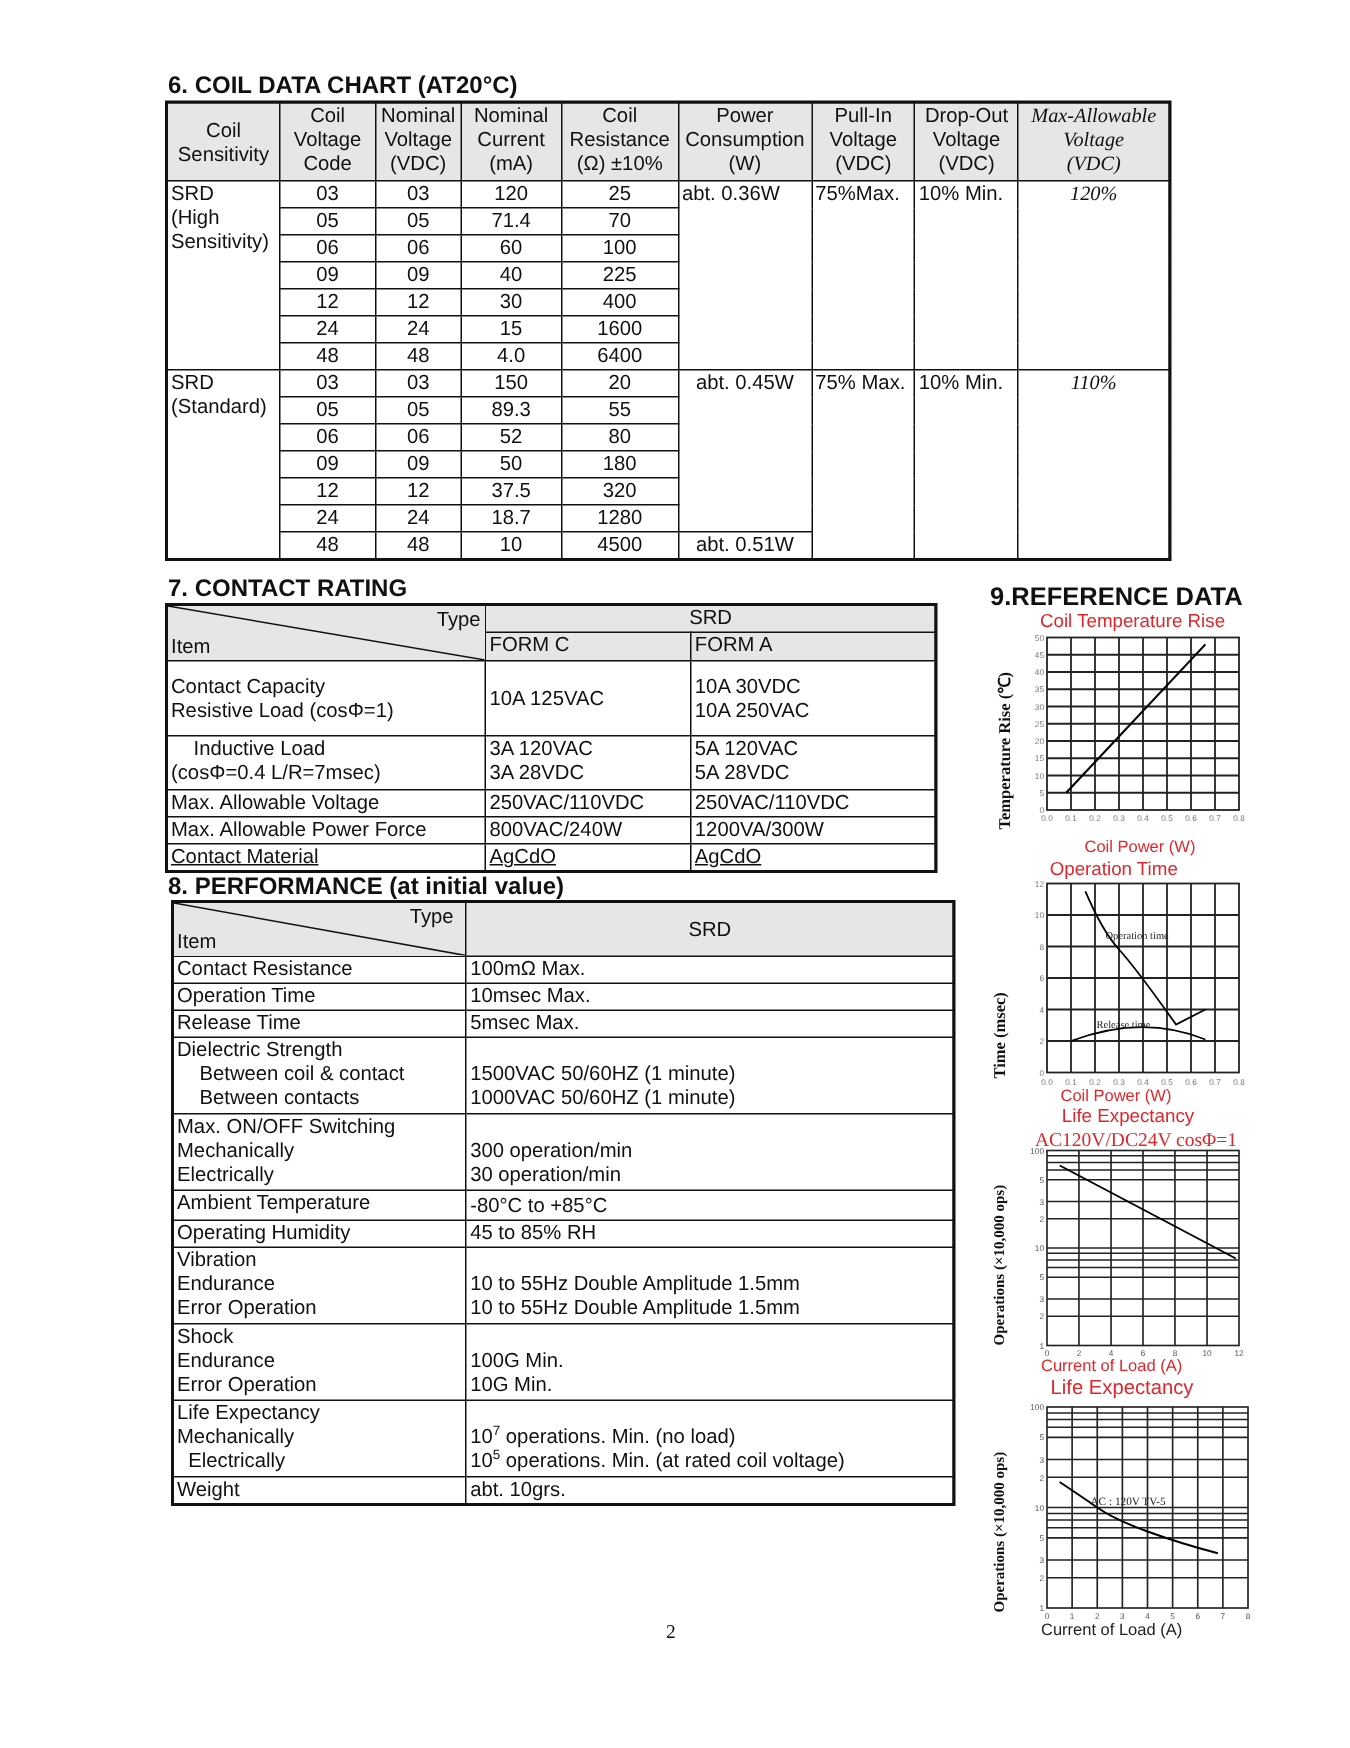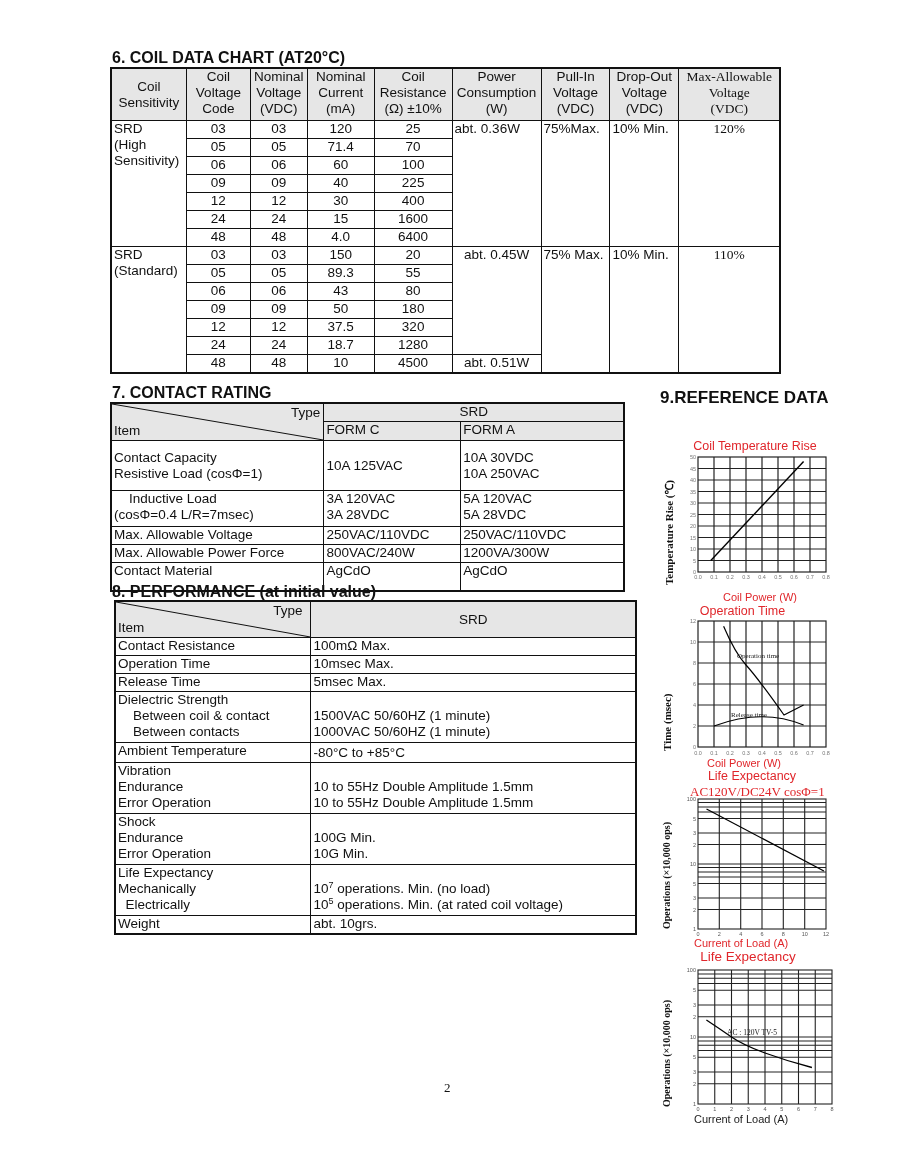--- a/index.html
+++ b/index.html
@@ -3,27 +3,27 @@
 <meta charset="utf-8">
 <style>
   html, body { margin:0; padding:0; background:#ffffff; }
   body { width:900px; height:1165px; position:relative; font-family:"Liberation Sans", sans-serif; color:#111; overflow:hidden; }
   .sec-title { position:absolute; font-weight:bold; font-size:16px; line-height:18px; margin:0; }
   table { border-collapse:collapse; position:absolute; font-size:13.5px; line-height:16px; }
   td, th { border:1px solid #111; padding:0 2px; vertical-align:top; font-weight:normal; }
   th { background:#e6e6e6; }
   .outer { outline:2px solid #111; outline-offset:-1px; }
   .c { text-align:center; }
-  .serif { font-family:"Liberation Serif", serif; }
+  .serif { font-family:"Liberation Serif", serif;font-style:italic; }
   .diag { position:relative; }
   .diag svg { position:absolute; left:0; top:0; width:100%; height:100%; }
   .diag .type { position:absolute; right:3px; top:1px; }
   .diag .item { position:absolute; left:2px; bottom:1px; }
   .ml { white-space:pre-line; }
-  .chart { position:absolute;margin-top:32px; }
+  .chart { position:absolute; }
   .chart-title { position:absolute; color:#e0262b; font-size:12.5px; text-align:center; white-space:nowrap; }
   .chart-sub { position:absolute; color:#e0262b; font-size:13px; font-family:"Liberation Serif", serif; white-space:nowrap; }
   .xlabel { position:absolute; color:#e0262b; font-size:11px; white-space:nowrap; }
   .ylabel { position:absolute; font-family:"Liberation Serif", serif; font-size:11px; font-weight:bold; transform:rotate(-90deg); transform-origin:left top; white-space:nowrap; }
   .pagenum { position:absolute; left:444px; top:1080px; font-family:"Liberation Serif", serif; font-size:13px; }
   sup { font-size:9px; line-height:0; }
 </style>
 </head>
 <body>
 
@@ -135,21 +135,21 @@
   </tr>
   <tr style="height:18px;">
         <td class="c">05</td>
         <td class="c">05</td>
         <td class="c">89.3</td>
         <td class="c">55</td>
       </tr>
   <tr style="height:18px;">
         <td class="c">06</td>
         <td class="c">06</td>
-        <td class="c">43</td>
+        <td class="c">52</td>
         <td class="c">80</td>
       </tr>
   <tr style="height:18px;">
         <td class="c">09</td>
         <td class="c">09</td>
         <td class="c">50</td>
         <td class="c">180</td>
       </tr>
   <tr style="height:18px;">
         <td class="c">12</td>
@@ -214,21 +214,21 @@
   <tr style="height:18px;">
         <td>Max. Allowable Voltage</td>
         <td>250VAC/110VDC</td>
         <td>250VAC/110VDC</td>
       </tr>
   <tr style="height:18px;">
         <td>Max. Allowable Power Force</td>
         <td>800VAC/240W</td>
         <td>1200VA/300W</td>
       </tr>
-  <tr style="height:28px;">
+  <tr style="height:18px;text-decoration:underline;">
         <td>Contact Material</td>
         <td>AgCdO</td>
         <td>AgCdO</td>
       </tr>
 </tbody>
   </table>
 
 <div class="sec-title" style="left:112px;top:583px;">8. PERFORMANCE (at initial value)</div>
 
 <table class="outer" style="left:115px;top:601px;width:521px;">
@@ -260,23 +260,35 @@
         <td class="ml">5msec Max.</td>
       </tr>
   <tr style="height:51px;">
         <td class="ml" style="white-space:pre-wrap;">Dielectric Strength
     Between coil &amp; contact
     Between contacts</td>
         <td class="ml">
 1500VAC 50/60HZ (1 minute)
 1000VAC 50/60HZ (1 minute)</td>
       </tr>
+  <tr style="height:51px;">
+        <td class="ml">Max. ON/OFF Switching
+Mechanically
+Electrically</td>
+        <td class="ml">
+300 operation/min
+30 operation/min</td>
+      </tr>
   <tr style="height:20px;margin-left:11px;">
         <td class="ml">Ambient Temperature</td>
         <td class="ml" style="vertical-align:middle;">-80°C to +85°C</td>
+      </tr>
+  <tr style="height:18px;">
+        <td class="ml">Operating Humidity</td>
+        <td class="ml">45 to 85% RH</td>
       </tr>
   <tr style="height:51px;">
         <td class="ml">Vibration
 Endurance
 Error Operation</td>
         <td class="ml">
 10 to 55Hz Double Amplitude 1.5mm
 10 to 55Hz Double Amplitude 1.5mm</td>
       </tr>
   <tr style="height:51px;">

